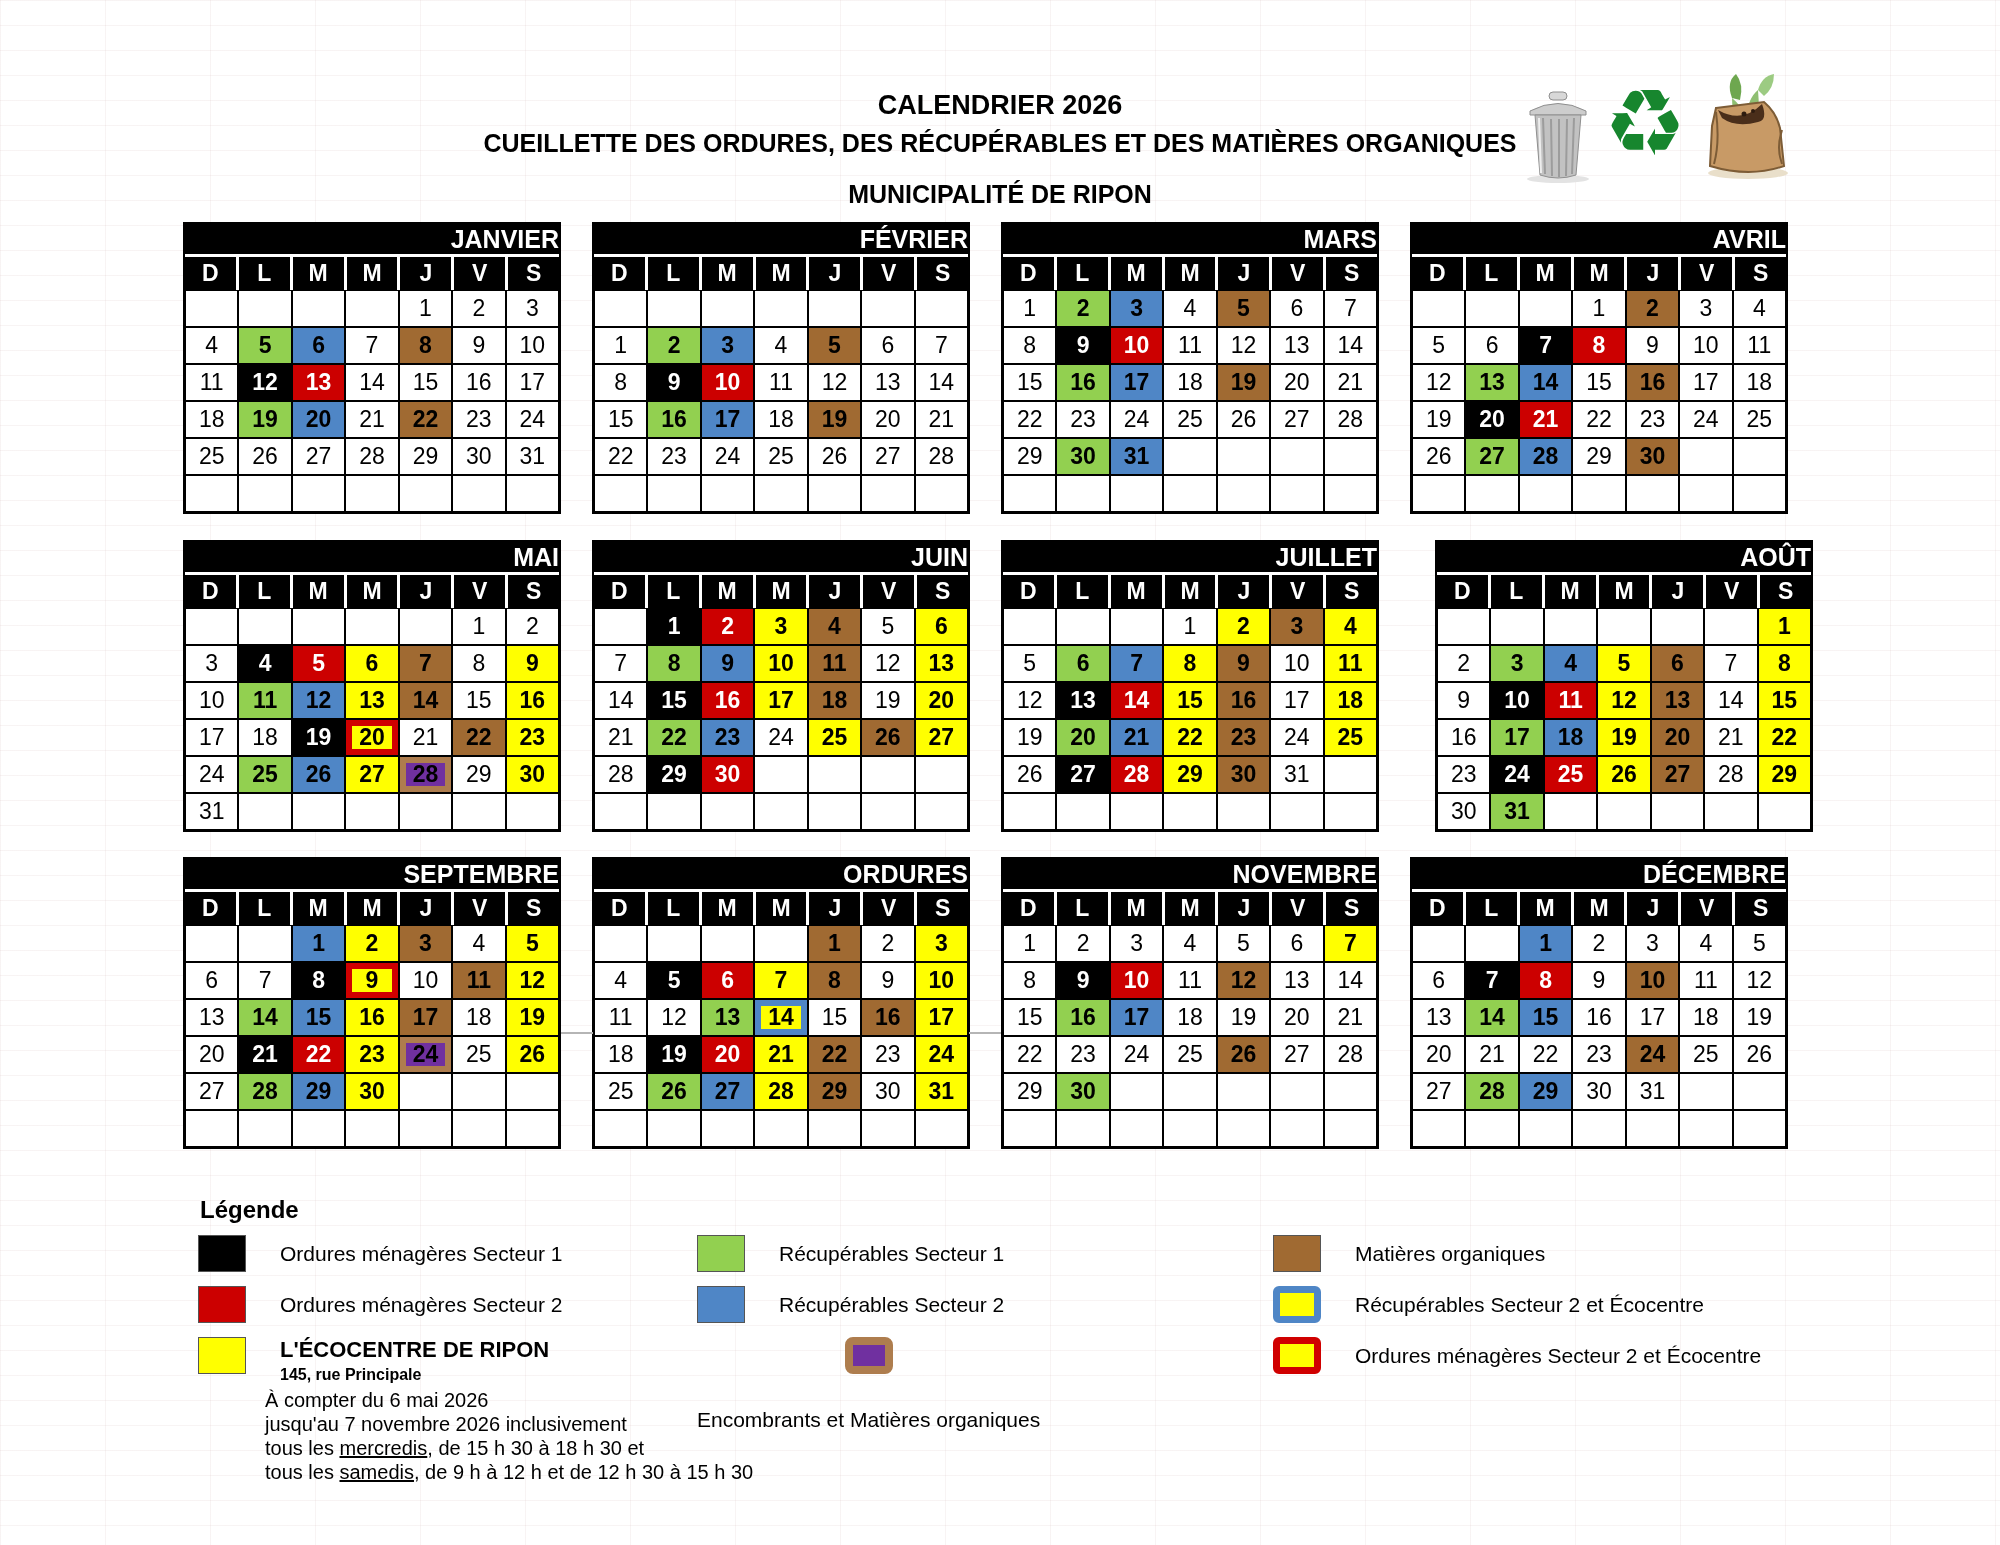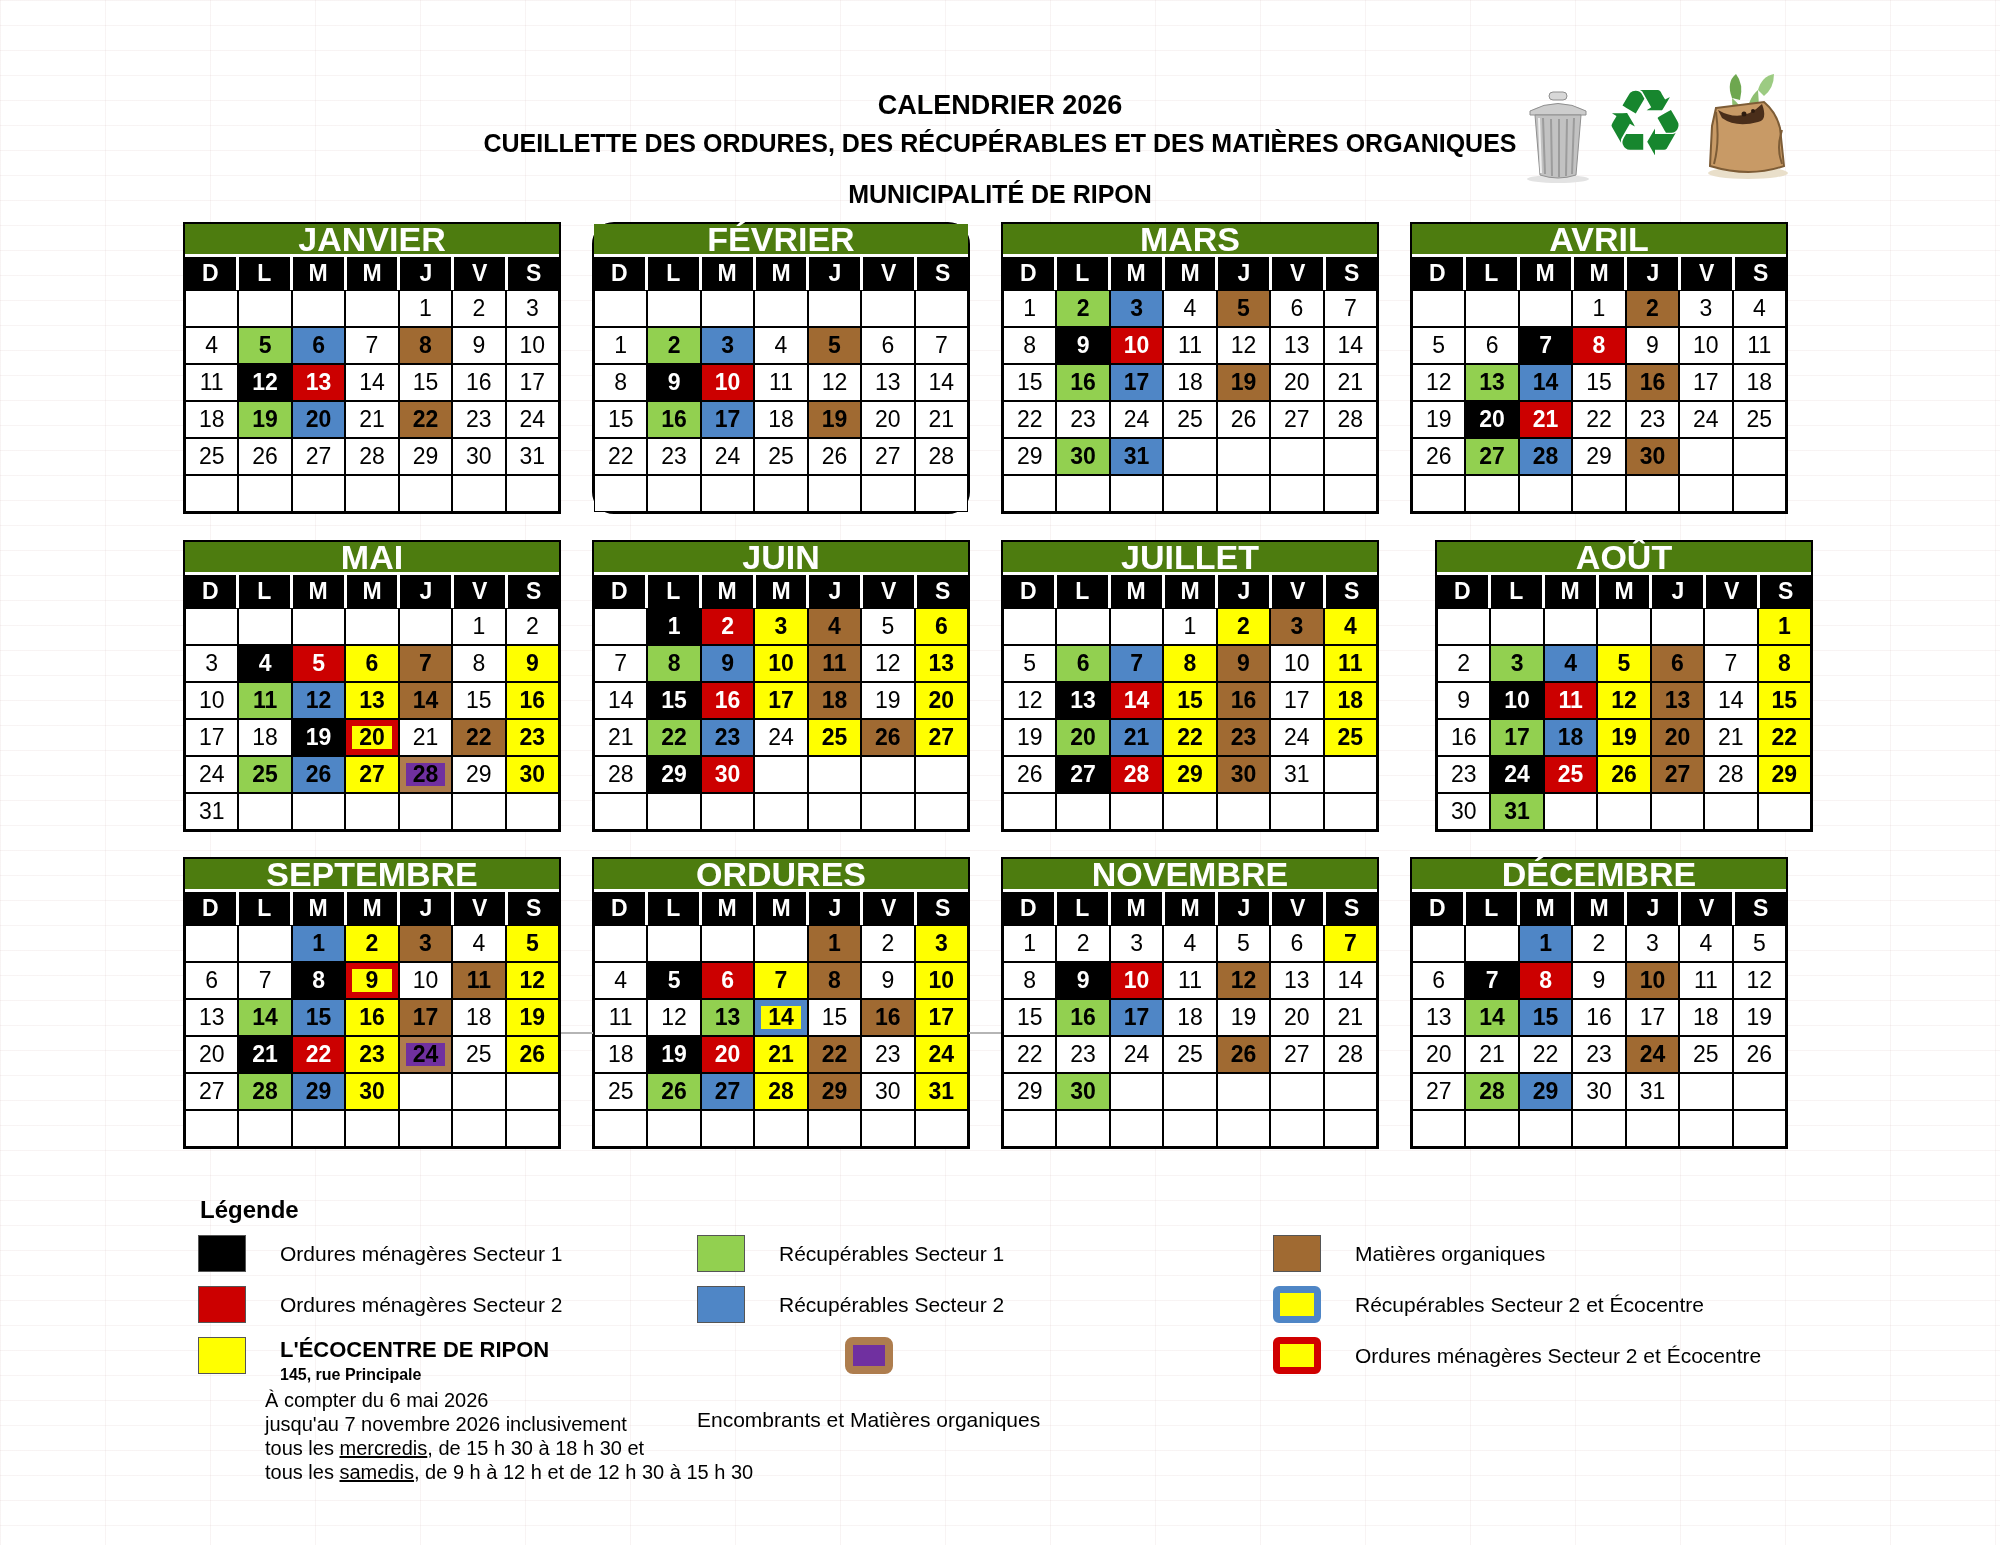--- a/index.html
+++ b/index.html
@@ -16,21 +16,21 @@
   .logo-img{width:102px;height:56px;margin-top:2px;border-radius:4px;overflow:hidden;}
   .logo-tag{font-family:"DejaVu Serif",serif;font-style:italic;color:#fff;font-size:10.5px;margin-top:4px;white-space:nowrap;}
   .header-title{position:absolute;left:400px;top:90px;width:1200px;text-align:center;}
   .ht1{font-size:27px;font-weight:bold;}
   .ht2{font-size:25px;font-weight:bold;margin-top:8px;}
   .ht3{font-size:25px;font-weight:bold;margin-top:22px;text-align:center;}
   .hdr-icon{position:absolute;}
   .recycle{left:1604px;top:74px;font-size:92px;line-height:100px;color:#17862E;font-family:"DejaVu Sans",sans-serif;}
   
   .month{position:absolute;width:378px;border:2px solid #000;background:#fff;box-sizing:border-box;}
-  .m-title{background:#4d7c0f;color:#fff;font-weight:bold;font-size:34px;text-align:center;height:30px;line-height:30px;}
+  .m-title{background:#000000;color:#fff;font-weight:bold;font-size:25px;text-align:right;height:30px;line-height:30px;}
   .m-head{display:flex;border-top:3px solid #fff;}
   .m-dow{flex:1;background:#000;color:#fff;font-weight:bold;font-size:23px;text-align:center;height:33px;line-height:33px;border-right:3px solid #fff;}
   .m-dow:last-child{border-right:none;}
   .m-grid{display:grid;grid-template-columns:repeat(7,1fr);}
   .m-cell{height:37px;border:1px solid #000;box-sizing:border-box;display:flex;align-items:center;justify-content:center;font-size:23px;background:#fff;}
   .c-k{background:#000;color:#fff;font-weight:bold;}
   .c-r{background:#CC0000;color:#fff;font-weight:bold;}
   .c-g{background:#92D050;font-weight:bold;}
   .c-b{background:#4F86C6;font-weight:bold;}
   .c-br{background:#A06A32;font-weight:bold;}
@@ -145,21 +145,21 @@
           <div class="m-cell">31</div>
           <div class="m-cell"></div>
           <div class="m-cell"></div>
           <div class="m-cell"></div>
           <div class="m-cell"></div>
           <div class="m-cell"></div>
           <div class="m-cell"></div>
           <div class="m-cell"></div>
         </div>
       </div>
-      <div class="month" style="left: 592px; top: 222px; border-radius: 22px;">
+      <div class="month" style="left: 592px; top: 222px;">
         <div class="m-title">FÉVRIER</div>
         <div class="m-head">
           <div class="m-dow">D</div>
           <div class="m-dow">L</div>
           <div class="m-dow">M</div>
           <div class="m-dow">M</div>
           <div class="m-dow">J</div>
           <div class="m-dow">V</div>
           <div class="m-dow">S</div>
         </div>

